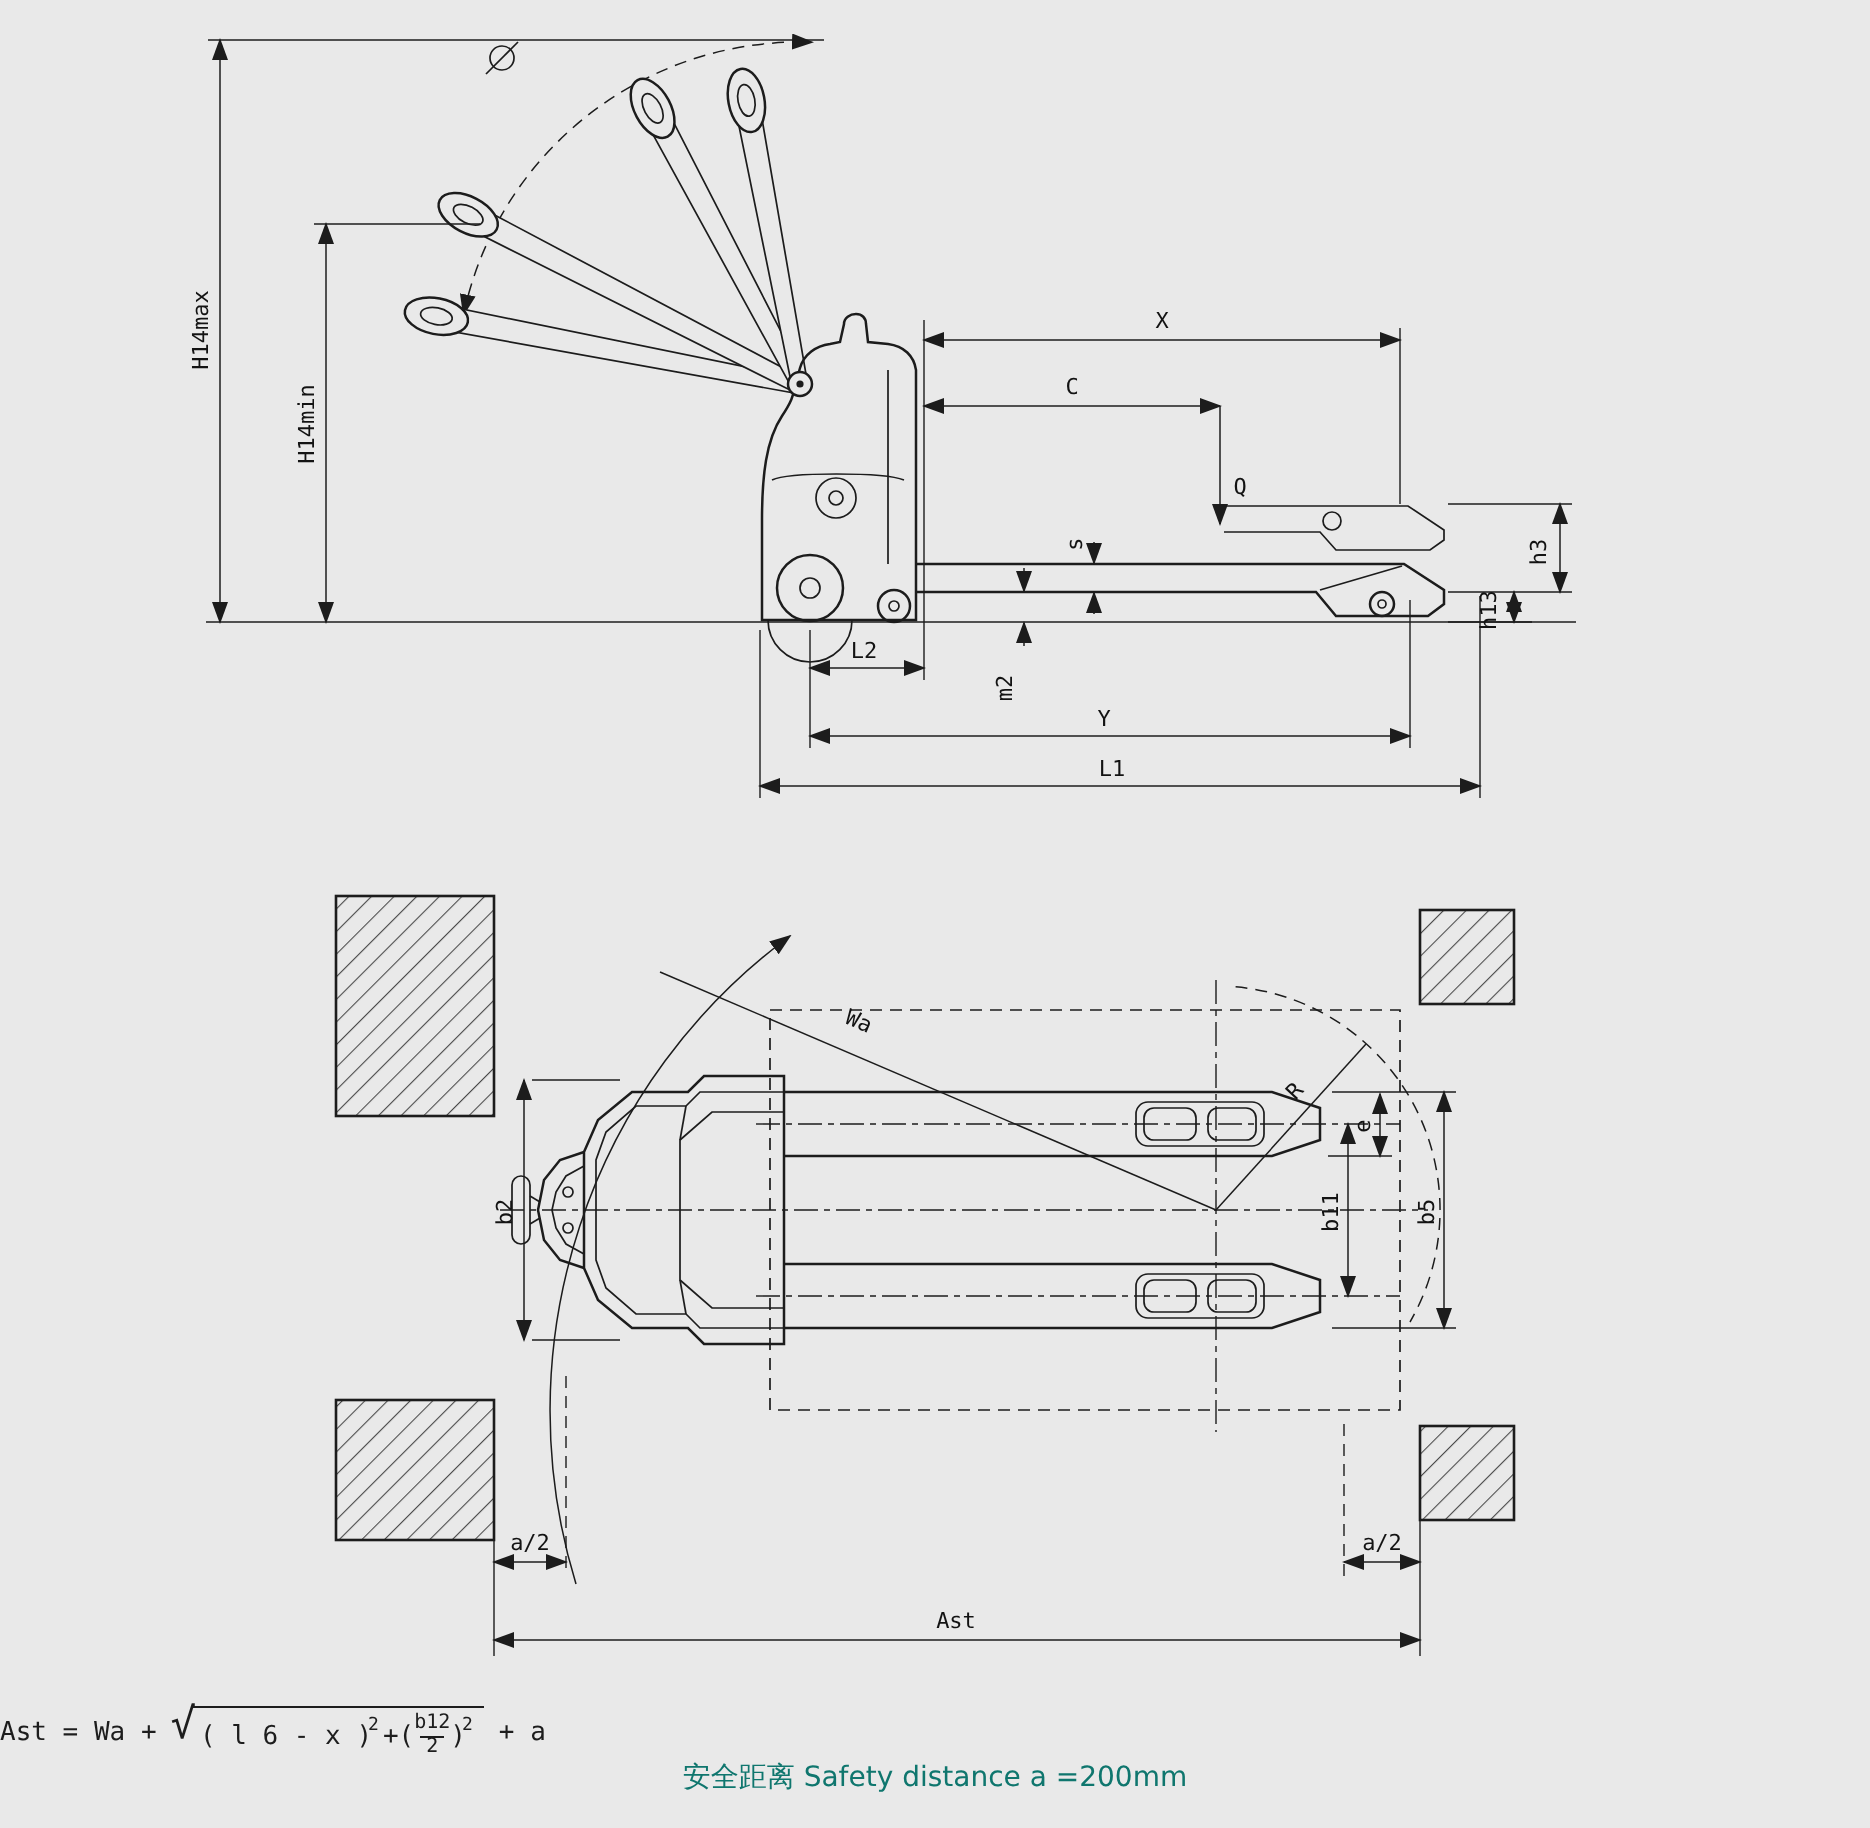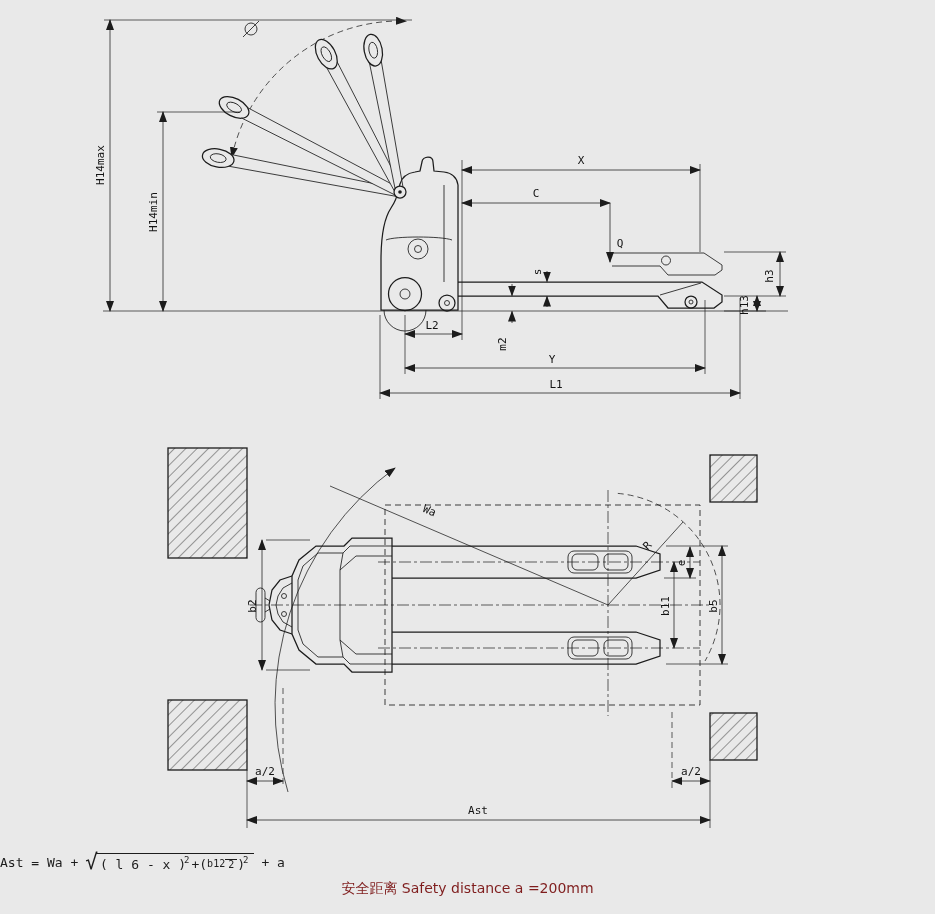--- a/index.html
+++ b/index.html
@@ -15,24 +15,24 @@
   .cdl{stroke-dasharray:12 3 3 3;stroke-width:0.7;}
   .fillbg{fill:#e9e9e9;}
   .wall{fill:url(#hatch);stroke:#1c1c1c;stroke-width:1.3;}
   .formula{position:absolute;left:0;top:841px;width:935px;display:flex;justify-content:flex-start;
            align-items:center;gap:7px;font-size:13px;color:#1d1d1d;margin-top:12px;}
   .radical{display:inline-flex;align-items:flex-start;}
   .radsign{font-size:21px;line-height:0.9;margin-right:-2px;}
   .radicand{border-top:1.4px solid #1d1d1d;padding:3px 4px 0 4px;display:inline-flex;
             align-items:center;gap:0;}
   .sup{font-size:9px;position:relative;top:-5px;left:-2px;}
-  .frac{display:inline-flex;flex-direction:row;align-items:center;line-height:1.05;font-size:10px;}
+  .frac{display:inline-flex;flex-direction:column;align-items:center;line-height:1.05;font-size:10px;}
   .frac .den{border-top:1px solid #1d1d1d;padding:0 3px;}
   .note{position:absolute;left:0;top:880px;width:935px;text-align:center;font-size:14px;
-        color:#7f1d1d;font-family:"DejaVu Sans", sans-serif;}
+        color:#0f766e;font-family:"DejaVu Sans", sans-serif;}
 </style>
 </head>
 <body>
 
 <div class="stage">
 <svg width="935" height="914" viewBox="0 0 935 914">
   <defs>
     <marker id="ae" markerWidth="11" markerHeight="8" refX="10" refY="4" orient="auto-start-reverse" markerUnits="userSpaceOnUse">
       <path d="M0,0 L11,4 L0,8 Z" fill="#1c1c1c"></path>
     </marker>

